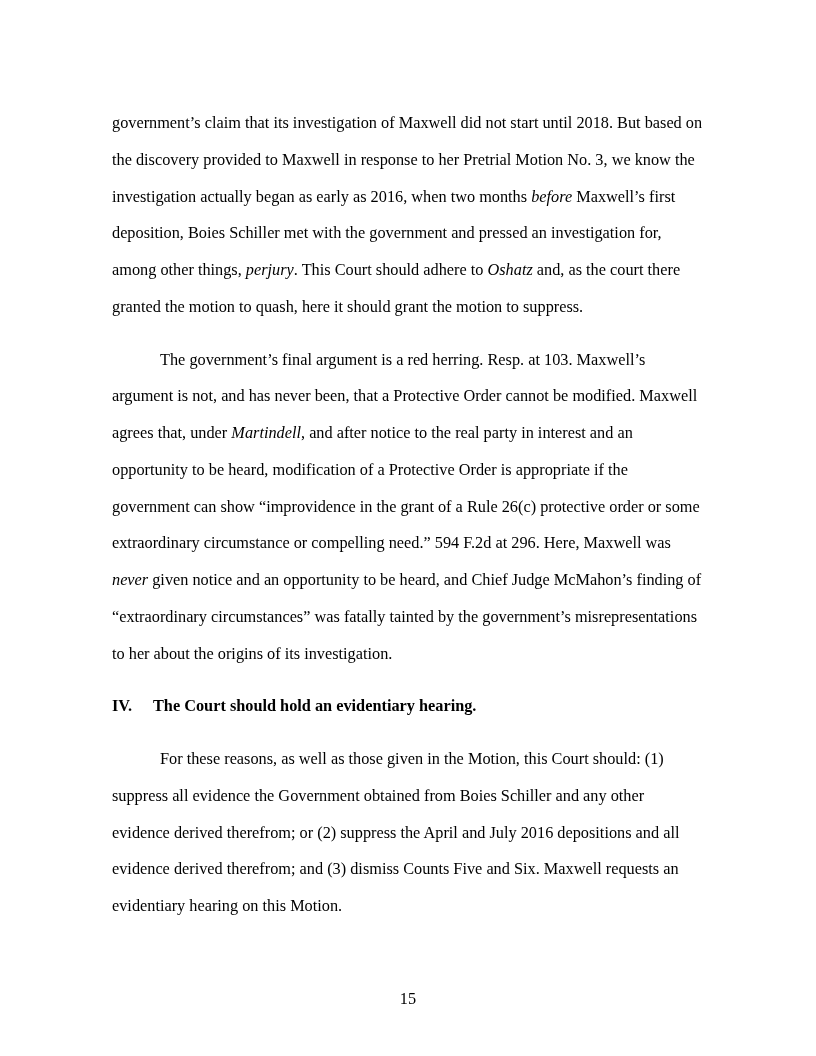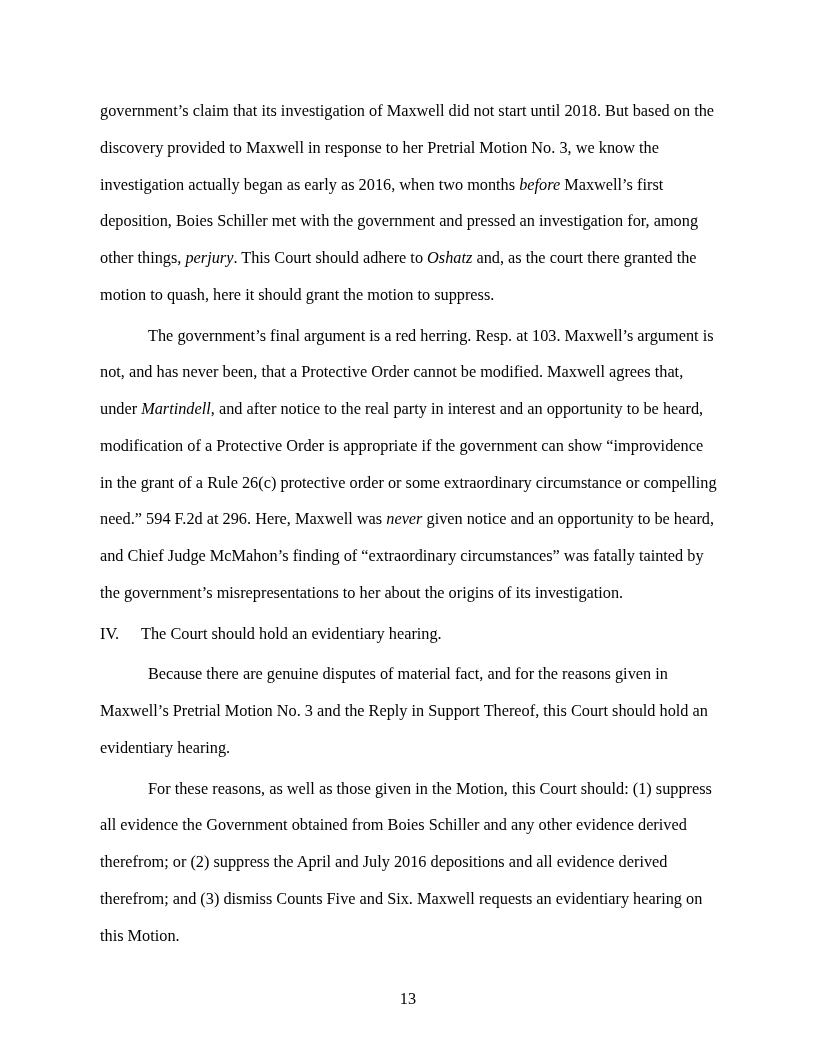--- a/index.html
+++ b/index.html
@@ -20,29 +20,29 @@
   .doc-body {
     position: absolute;
     left: 96px;
     top: 89px;
     width: 626px;
     font-size: 16.3px;
     line-height: 36.75px;
     text-align: left;
   }
   .doc-body p {
-    margin: 4px;
+    margin: 16px;
     padding: 0;
   }
   .para.indent {
     text-indent: 48px;
     font-family: Liberation Serif, serif;
   }
   .heading {
-    font-weight: normal;
+    font-weight: bold;
     padding-left: 9px;
   }
   .heading .h-num {
     display: inline-block;
     width: 41px;
   }
   .center-heading {
     text-align: center;
     font-weight: bold;
   }
@@ -60,17 +60,16 @@
   }
 </style>
 </head>
 <body>
 
 <div class="page">
   <div class="doc-body" id="doc-body">
       <p class="para"><span>government’s claim that its investigation of Maxwell did not start until 2018. But based on the discovery provided to Maxwell in response to her Pretrial Motion No. 3, we know the investigation actually began as early as 2016, when two months </span><span class="italic">before</span><span> Maxwell’s first deposition, Boies Schiller met with the government and pressed an investigation for, among other things, </span><span class="italic">perjury</span><span>. This Court should adhere to </span><span class="italic">Oshatz</span><span> and, as the court there granted the motion to quash, here it should grant the motion to suppress.</span></p>
       <p class="para indent"><span>The government’s final argument is a red herring. Resp. at 103. Maxwell’s argument is not, and has never been, that a Protective Order cannot be modified. Maxwell agrees that, under </span><span class="italic">Martindell</span><span>, and after notice to the real party in interest and an opportunity to be heard, modification of a Protective Order is appropriate if the government can show “improvidence in the grant of a Rule 26(c) protective order or some extraordinary circumstance or compelling need.” 594 F.2d at 296. Here, Maxwell was </span><span class="italic">never</span><span> given notice and an opportunity to be heard, and Chief Judge McMahon’s finding of “extraordinary circumstances” was fatally tainted by the government’s misrepresentations to her about the origins of its investigation.</span></p>
       <p class="heading"><span class="h-num">IV.</span><span>The Court should hold an evidentiary hearing.</span></p>
-      <p class="para indent"><span>Because there are genuine disputes of material fact, and for the reasons given in Maxwell’s Pretrial Motion No. 3 and the Reply in Support Thereof, this Court should hold an evidentiary hearing.</span></p>
       <p class="para indent"><span>For these reasons, as well as those given in the Motion, this Court should: (1) suppress all evidence the Government obtained from Boies Schiller and any other evidence derived therefrom; or (2) suppress the April and July 2016 depositions and all evidence derived therefrom; and (3) dismiss Counts Five and Six. Maxwell requests an evidentiary hearing on this Motion.</span></p>
     </div>
-  <div class="footer">13</div>
+  <div class="footer">15</div>
 </div>
 
 </body></html>

